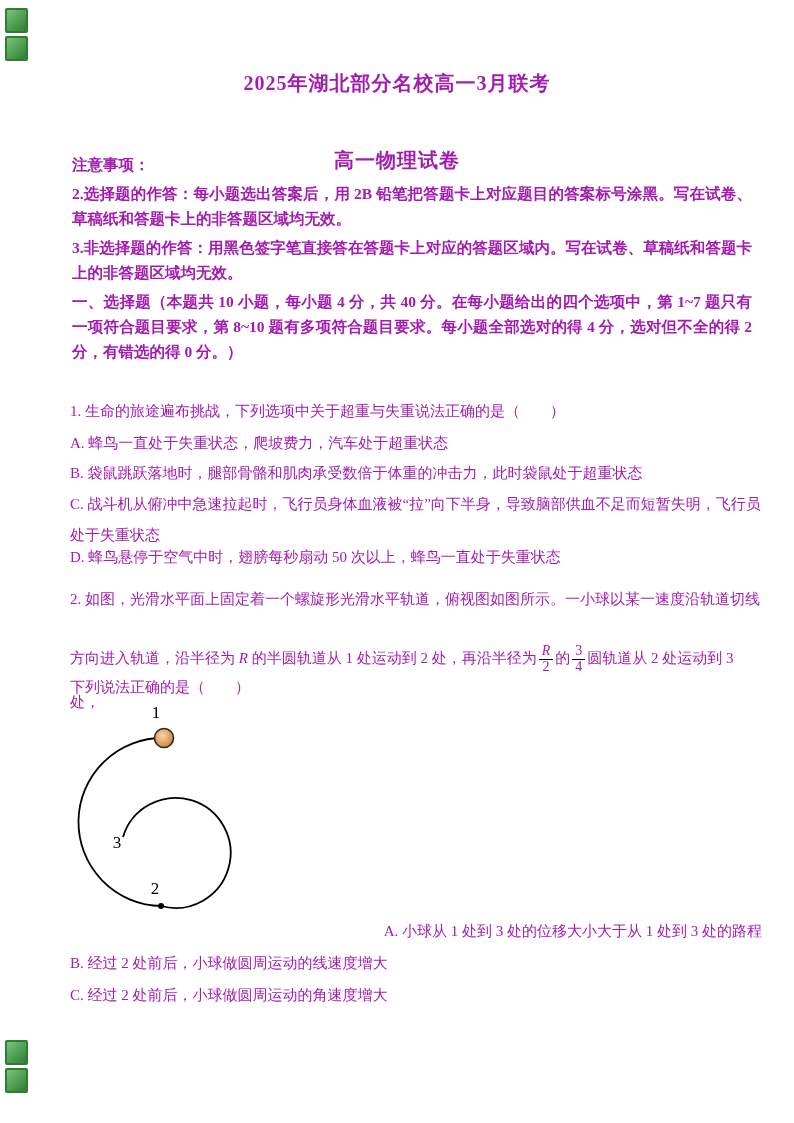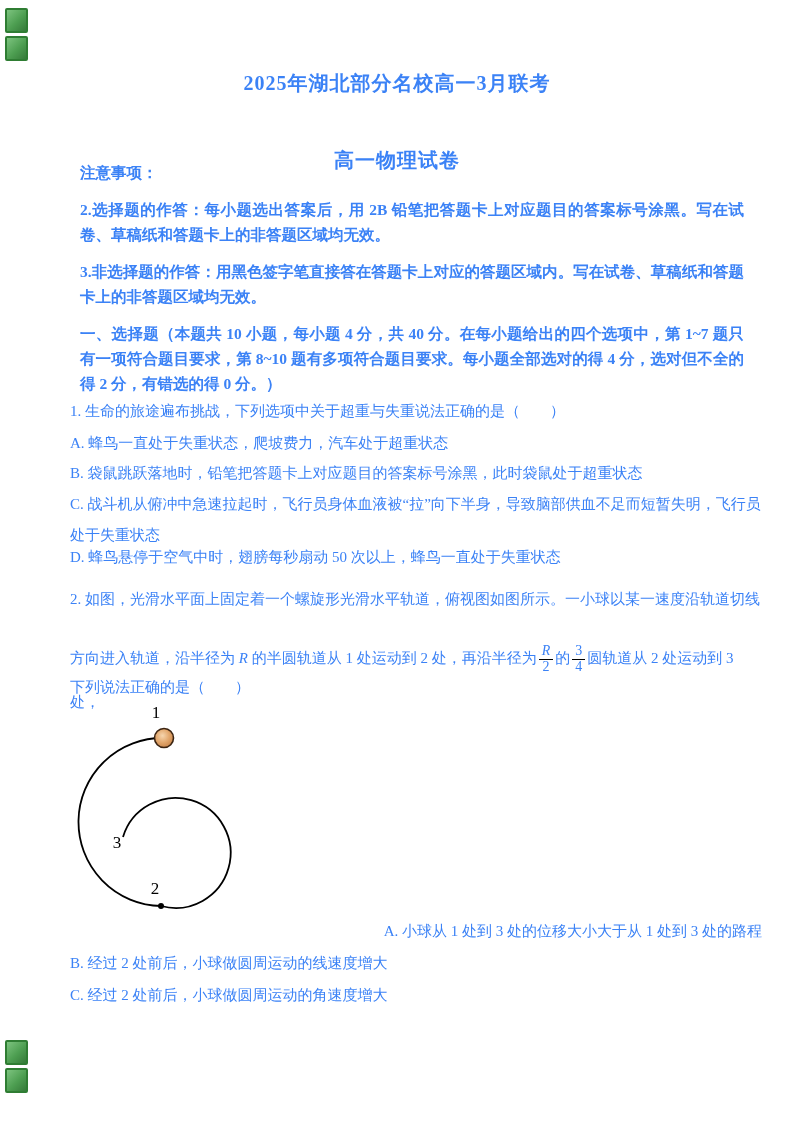--- a/index.html
+++ b/index.html
@@ -1,21 +1,21 @@
 <!DOCTYPE html>
 <html><head>
 <meta charset="utf-8">
 <style>
   html, body { margin: 0; padding: 0; background: #ffffff; }
   .page {
     position: relative;
     width: 794px;
     height: 1123px;
     background: #ffffff;
-    color: #3b82f6;
+    color: #a21caf;
     font-family: "Liberation Serif", "DejaVu Serif", serif;
     overflow: hidden;
   }
   .title {
     position: absolute;
     top: 70px; left: 0; right: 0;
     text-align: center;
     font-size: 20px;
     font-weight: bold;
     letter-spacing: 1px;
@@ -32,21 +32,21 @@
   .notice {
     position: absolute;
     left: 68px;
     width: 688px;
     top: 148px;
     font-size: 15.5px;
     font-weight: bold;
     line-height: 25px;
     text-align: justify;
   }
-  .notice p { margin: 12px; }
+  .notice p { margin: 4px; }
   .qline {
     position: absolute;
     left: 70px;
     width: 692px;
     font-size: 15px;
     line-height: 31px;
     text-align: left;
   }
   .frac {
     display: inline-block;
@@ -95,21 +95,21 @@
 
   <div class="notice">
     <p>注意事项：</p>
     <p>2.选择题的作答：每小题选出答案后，用 2B 铅笔把答题卡上对应题目的答案标号涂黑。写在试卷、草稿纸和答题卡上的非答题区域均无效。</p>
     <p>3.非选择题的作答：用黑色签字笔直接答在答题卡上对应的答题区域内。写在试卷、草稿纸和答题卡上的非答题区域均无效。</p>
     <p>一、选择题（本题共 10 小题，每小题 4 分，共 40 分。在每小题给出的四个选项中，第 1~7 题只有一项符合题目要求，第 8~10 题有多项符合题目要求。每小题全部选对的得 4 分，选对但不全的得 2 分，有错选的得 0 分。）</p>
   </div>
 
   <div class="qline" style="top:396px;">1. 生命的旅途遍布挑战，下列选项中关于超重与失重说法正确的是（　　）</div>
   <div class="qline" style="top:428px;">A. 蜂鸟一直处于失重状态，爬坡费力，汽车处于超重状态</div>
-  <div class="qline" style="top:458px;">B. 袋鼠跳跃落地时，铅笔把答题卡上对应题目的答案标号涂黑，此时袋鼠处于超重状态</div>
+  <div class="qline" style="top:458px;">B. 袋鼠跳跃落地时，腿部骨骼和肌肉承受数倍于体重的冲击力，此时袋鼠处于超重状态</div>
   <div class="qline" style="top:489px;">C. 战斗机从俯冲中急速拉起时，飞行员身体血液被“拉”向下半身，导致脑部供血不足而短暂失明，飞行员处于失重状态</div>
   <div class="qline" style="top:542px;">D. 蜂鸟悬停于空气中时，翅膀每秒扇动 50 次以上，蜂鸟一直处于失重状态</div>
 
   <div class="qline" style="top:584px;">2. 如图，光滑水平面上固定着一个螺旋形光滑水平轨道，俯视图如图所示。一小球以某一速度沿轨道切线</div>
   <div class="qline" style="top:624px; line-height:44px;margin-top:12px;">
     <span>方向进入轨道，沿半径为 </span><span class="italic">R</span><span> 的半圆轨道从 1 处运动到 2 处，再沿半径为</span><span class="frac"><span class="num italic">R</span><span class="den">2</span></span><span>的</span><span class="frac"><span class="num">3</span><span class="den">4</span></span><span>圆轨道从 2 处运动到 3 处，</span>
   </div>
   <div class="qline" style="top:672px;">下列说法正确的是（　　）</div>
 
   <div class="figure-wrap">

